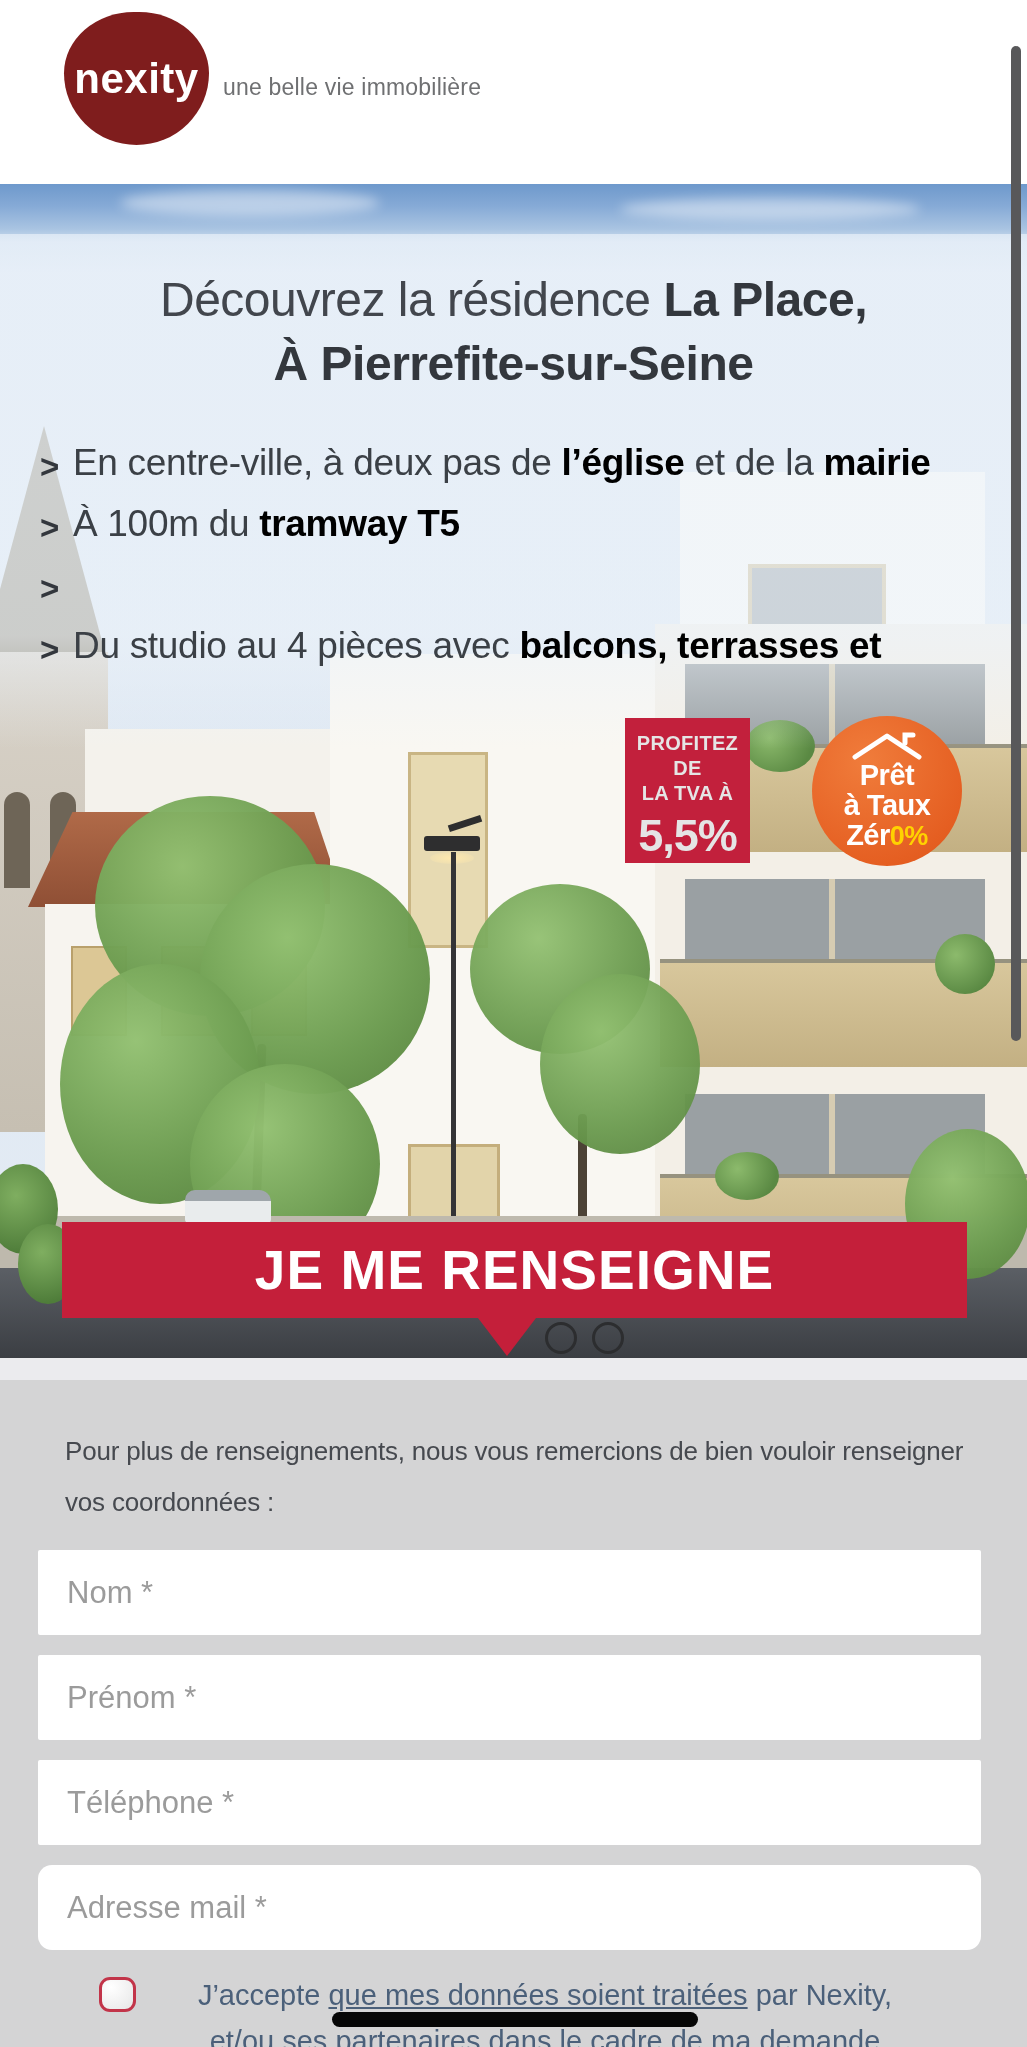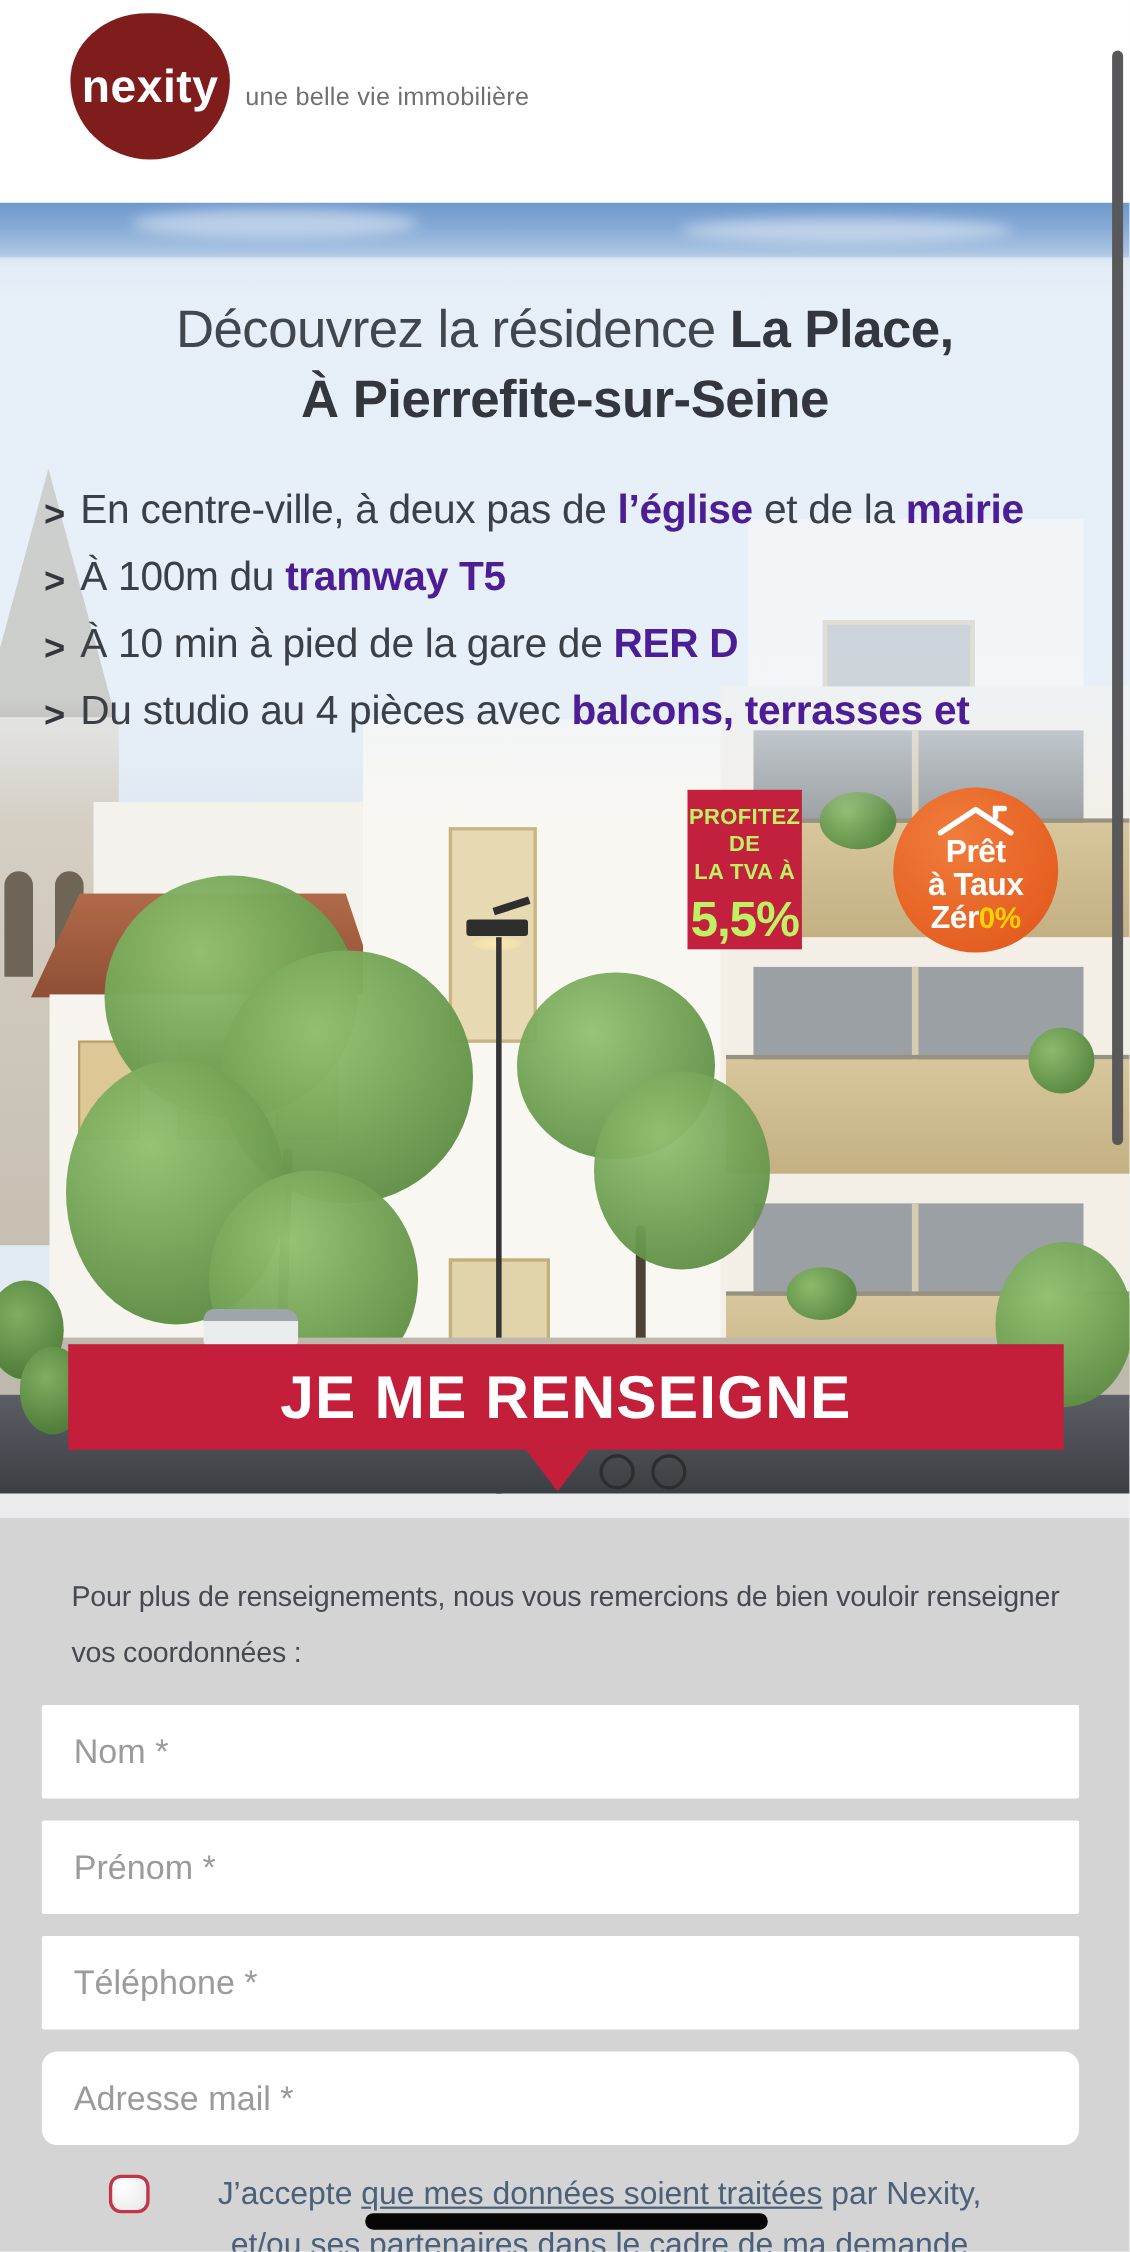--- a/index.html
+++ b/index.html
@@ -61,24 +61,24 @@
   .veil{position:absolute;left:0;top:50px;width:100%;height:515px;
         background:linear-gradient(180deg,rgba(235,242,250,.68) 0%,rgba(236,243,250,.62) 78%,rgba(236,243,250,0) 100%);}
 
   .hero-title{position:absolute;left:0;top:84px;width:100%;text-align:center;z-index:4;
               font-size:48px;line-height:64px;color:#42464d;letter-spacing:-.5px;}
   .hero-title b{color:#33373d;}
   .bullets{position:absolute;left:40px;top:250px;width:950px;margin:0;padding:0;list-style:none;z-index:4;
            font-size:37px;line-height:57px;color:#3b4046;letter-spacing:-.3px;}
   .bullets li{display:flex;align-items:flex-start;}
   .bullets .mk{font-weight:bold;font-size:33px;margin:4px 14px 0 0;color:#33373d;flex:0 0 auto;}
-  .bullets b{color:#4c1d95;}
-
-  .tva-badge{position:absolute;left:625px;top:534px;width:104px;height:145px;background:#c2203c;z-index:4;
-             color:#bef264;text-align:center;padding-top:13px;box-sizing:border-box;}
+  .bullets b{color:#000000;}
+
+  .tva-badge{position:absolute;left:625px;top:534px;width:125px;height:145px;background:#c2203c;z-index:4;
+             color:#e5e5e5;text-align:center;padding-top:13px;box-sizing:border-box;}
   .tva-badge .l{font-size:20px;font-weight:bold;line-height:25px;letter-spacing:.3px;}
   .tva-badge .v{font-size:45px;font-weight:bold;margin-top:4px;letter-spacing:-1px;}
 
   .ptz-badge{position:absolute;left:812px;top:532px;width:150px;height:150px;border-radius:50%;z-index:4;
              background:radial-gradient(circle at 36% 30%,#f07c3b,#e55f22 72%,#dd5418 100%);
              color:#fff;text-align:center;box-sizing:border-box;padding-top:14px;}
   .ptz-badge .l{font-size:29px;font-weight:bold;line-height:30px;letter-spacing:-.5px;}
   .ptz-badge .zero{color:#ffd200;font-size:27px;}
 
   .cta-banner{position:absolute;left:62px;top:1038px;width:905px;height:96px;background:#c41f3a;z-index:5;
@@ -187,21 +187,20 @@
       <li>
         <span class="mk">&gt;</span>
         <span class="tx"><span>En centre-ville, à deux pas de </span><b>l’église</b><span> et de la </span><b>mairie</b></span>
       </li>
       <li>
         <span class="mk">&gt;</span>
         <span class="tx"><span>À 100m du </span><b>tramway T5</b></span>
       </li>
       <li>
         <span class="mk">&gt;</span>
-        <span class="tx"><span>À 10 min à pied de la gare de </span><b>RER D</b></span>
       </li>
       <li>
         <span class="mk">&gt;</span>
         <span class="tx"><span>Du studio au 4 pièces avec </span><b>balcons, terrasses et</b><br></span>
       </li>
     </ul>
 
     <div class="tva-badge">
       <div class="l">PROFITEZ</div>
       <div class="l">DE</div>

